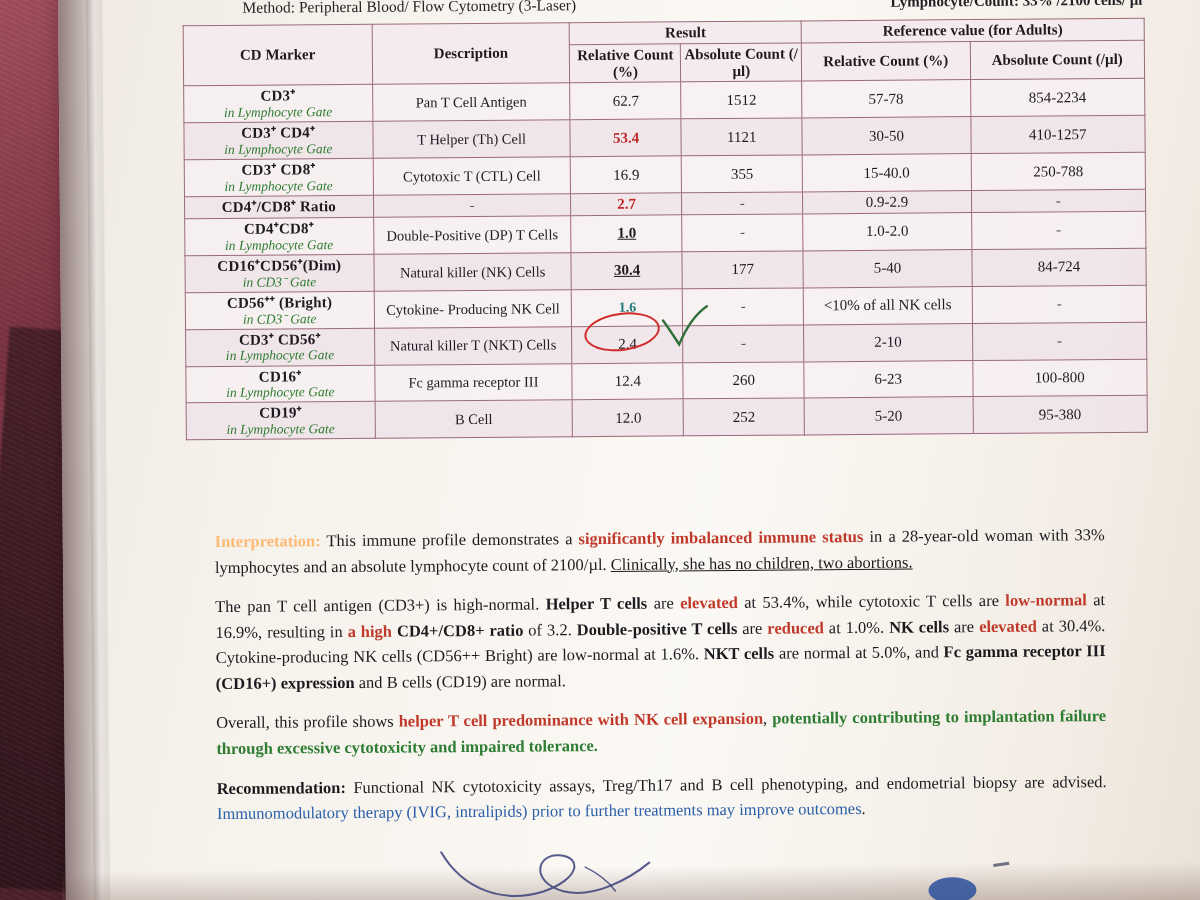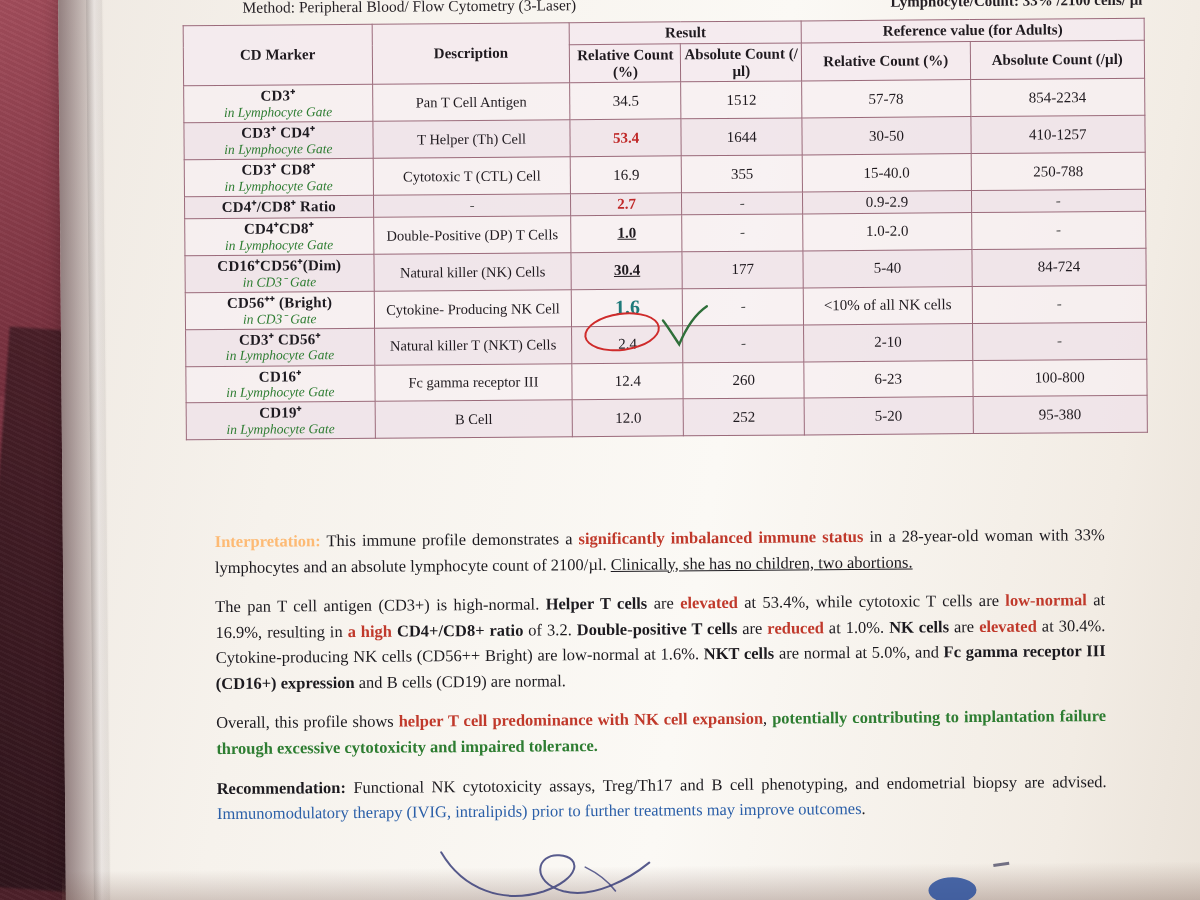--- a/index.html
+++ b/index.html
@@ -136,21 +136,21 @@
   }
   .marker-gate {
     font-style: italic;
     font-size: 13.5px;
     color: #2e7d32;
   }
   .desc { font-size: 14.5px; }
   .val { font-size: 15px; }
   .val-red { color: #c02a2a; font-weight: bold; margin-top: 38px; }
   .val-und { text-decoration: underline; font-weight: bold; }
-  .val-teal { color: #1f7a7a; font-weight: bold; font-size:20px;}
+  .val-teal { color: #1f7a7a; font-weight: bold; font-size:14px;}
   .dash { color: #555; }
   .row-shade td { background: rgba(235,221,227,.55); }
 
   
   .circle-ann {
     position: absolute;
     left: 585px; top: 313px;
     width: 72px; height: 34px;
     border: 2.2px solid #cf2b2b;
     border-radius: 50%;
@@ -245,34 +245,34 @@
         </tr>
       </thead>
       <tbody>
 
         <tr>
           <td class="marker">
             <div class="marker-name">CD3⁺</div>
             <div class="marker-gate">in Lymphocyte Gate</div>
           </td>
           <td class="desc">Pan T Cell Antigen</td>
-          <td class="val">34.5</td>
+          <td class="val">62.7</td>
           <td class="val">1512</td>
           <td class="val">57-78</td>
           <td class="val">854-2234</td>
         </tr>
 
         <tr class="row-shade">
           <td class="marker">
             <div class="marker-name">CD3⁺ CD4⁺</div>
             <div class="marker-gate">in Lymphocyte Gate</div>
           </td>
           <td class="desc">T  Helper (Th) Cell</td>
           <td class="val val-red">53.4</td>
-          <td class="val">1644</td>
+          <td class="val">1121</td>
           <td class="val">30-50</td>
           <td class="val">410-1257</td>
         </tr>
 
         <tr>
           <td class="marker">
             <div class="marker-name">CD3⁺ CD8⁺</div>
             <div class="marker-gate">in Lymphocyte Gate</div>
           </td>
           <td class="desc">Cytotoxic T (CTL) Cell</td>

